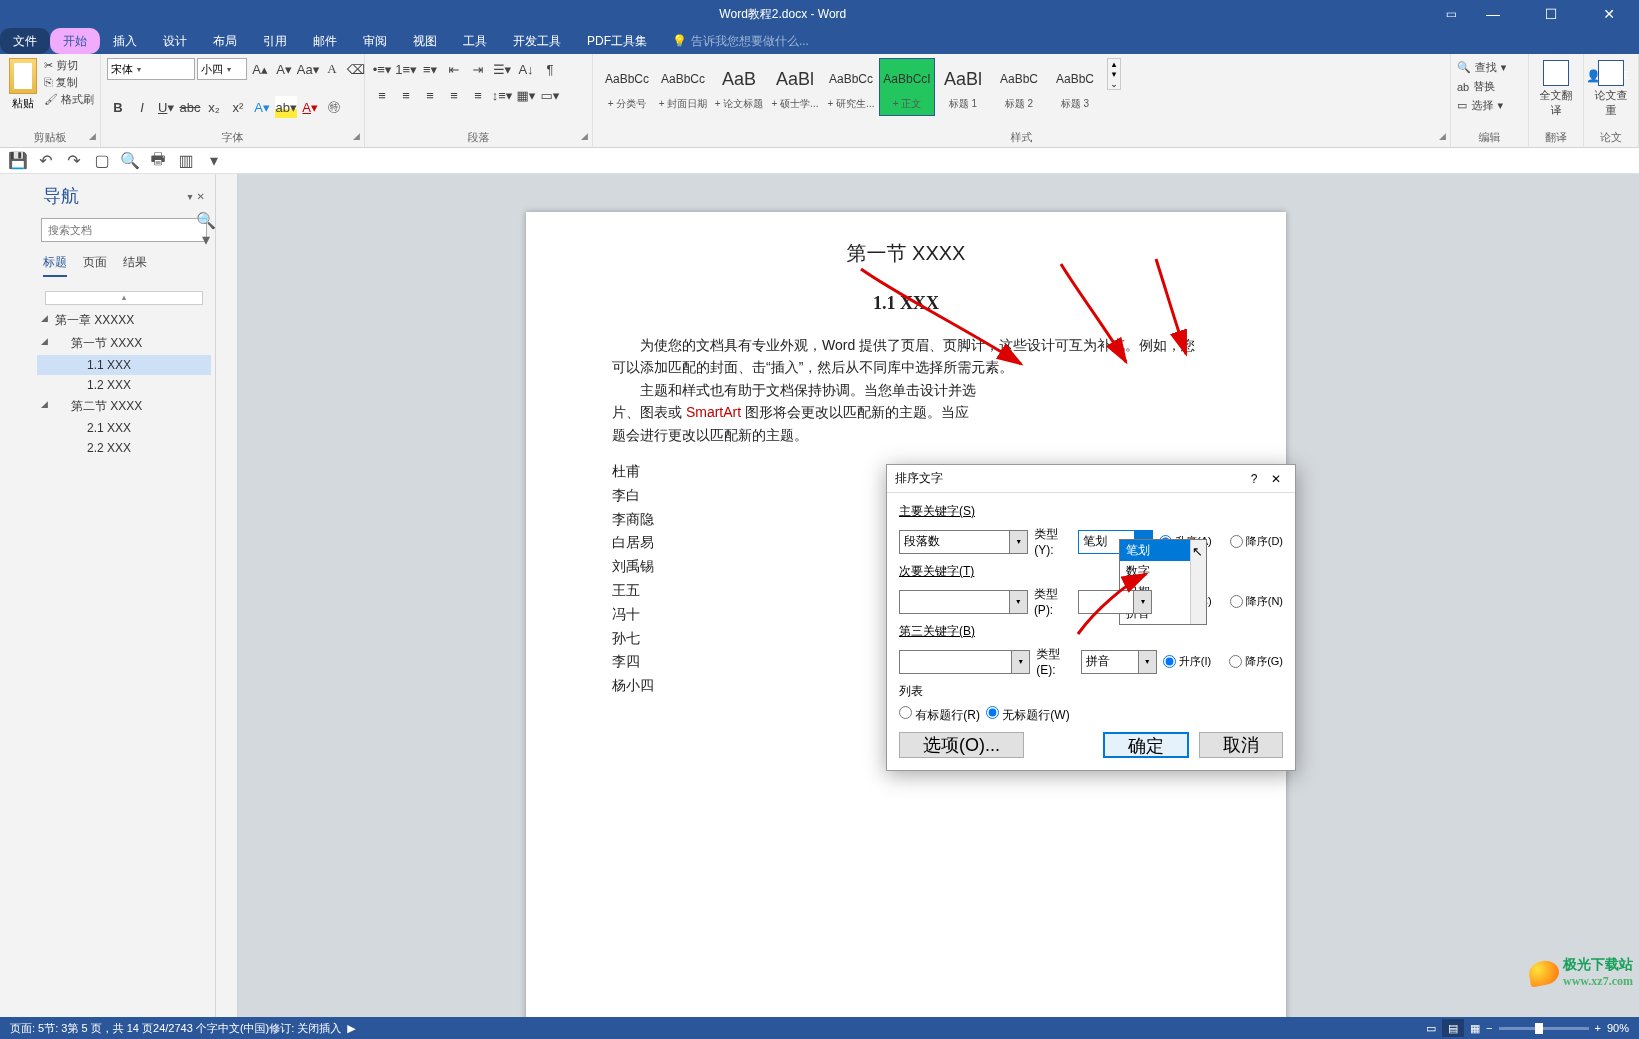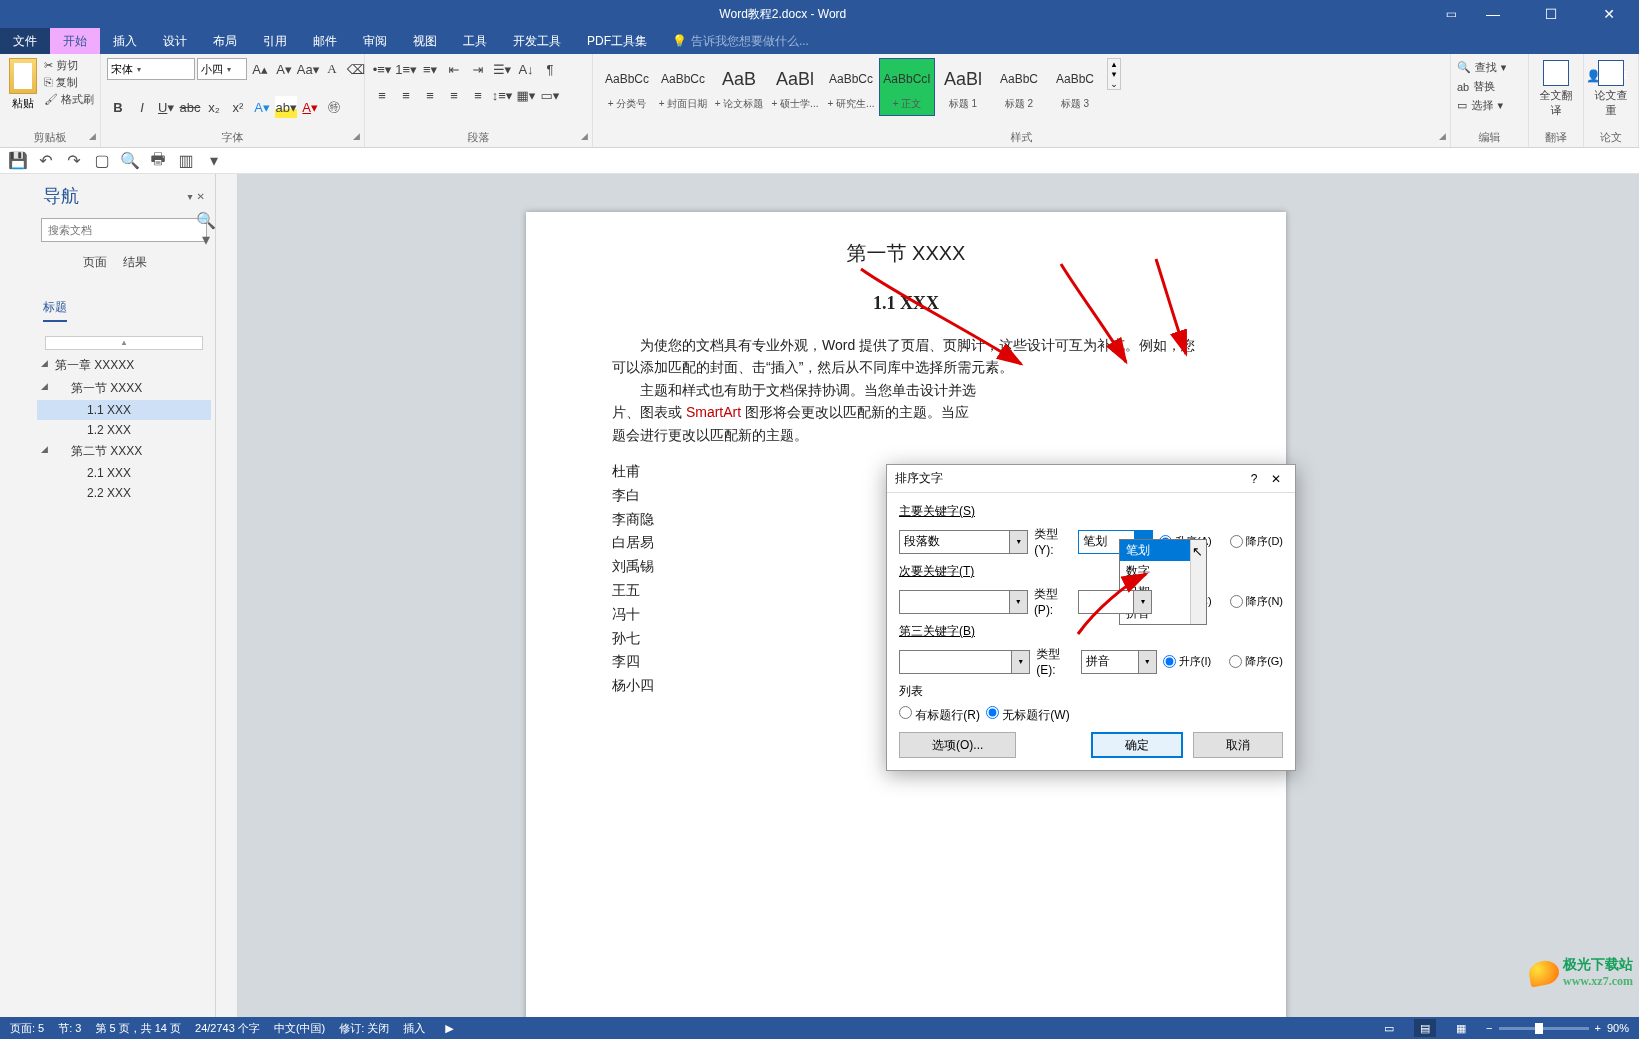--- a/index.html
+++ b/index.html
@@ -6,21 +6,21 @@
 body { background: #fff; overflow: hidden; width: 1639px; height: 1039px; position: relative; }
 
 
 .titlebar { height: 28px; background: #2b579a; color: #fff; display: flex; align-items: center; font-size: 12px; }
 .titlebar .title { flex: 1; text-align: center; }
 .titlebar .right { display: flex; align-items: center; gap: 14px; padding-right: 8px; }
 .titlebar .right .wbtn { width: 44px; text-align: center; font-size: 14px; line-height: 28px; }
 
 
 .tabs { height: 26px; background: #2b579a; display: flex; color: #fff; font-size: 12px; }
-.tabs .tab { padding: 0 13px; display: flex; align-items: center; cursor: pointer; }
+.tabs .tab { padding: 0 13px; display: flex; align-items: center; cursor: pointer; border-radius: 10px; }
 .tabs .tab.file { background: #1e3e70; }
 .tabs .tab.active { background: #f0abfc; color: #2b579a; }
 .tabs .right { margin-left: auto; display: flex; align-items: center; padding-right: 10px; gap: 18px; margin-top: 48px; }
 .tabs .tellme { color: #9db5d6; display: flex; align-items: center; gap: 4px; }
 
 
 .ribbon { height: 94px; background: #f3f3f3; border-bottom: 1px solid #d4d4d4; display: flex; font-size: 11px; }
 .rgroup { border-right: 1px solid #e1e1e1; padding: 4px 6px 2px 6px; display: flex; flex-direction: column; }
 .rgroup .content { flex: 1; display: flex; align-items: flex-start; gap: 4px; }
 .rgroup .label { text-align: center; color: #666; font-size: 11px; padding-top: 1px; position: relative; }
@@ -59,21 +59,21 @@
 
 .main { display: flex; height: calc(1039px - 28px - 26px - 94px - 26px - 22px); }
 .navpane { width: 216px; border-right: 1px solid #d4d4d4; background: #f3f3f3; display: flex; flex-direction: column; padding-left: 33px; }
 .navpane .hdr { padding: 10px 10px 4px; font-size: 18px; color: #2b579a; display: flex; align-items: center; }
 .navpane .hdr .ctrl { margin-left: auto; font-size: 10px; color: #666; display: flex; gap: 4px; }
 .navpane .search { margin: 6px 8px; display: flex; border: 1px solid #ababab; background: #fff; height: 24px; align-items: center; }
 .navpane .search input { border: none; flex: 1; font-size: 11px; padding: 0 6px; outline: none; }
 .navpane .search .mag { width: 24px; text-align: center; color: #666; }
 .navpane .tabs2 { display: flex; gap: 16px; padding: 6px 10px; font-size: 12px; }
 .navpane .tabs2 .t { color: #444; padding-bottom: 4px; }
-.navpane .tabs2 .t.act { color: #2b579a; border-bottom: 2px solid #2b579a; margin-top: 45px; }
+.navpane .tabs2 .t.act { color: #2b579a; border-bottom: 2px solid #2b579a; }
 .navpane .tree { font-size: 12px; color: #333; padding: 4px 4px; }
 .navpane .tree .bar { height: 14px; border: 1px solid #ccc; background: #fff; margin: 4px 8px; text-align: center; font-size: 9px; color: #888; }
 .navpane .tree .node { padding: 3px 4px 3px 18px; position: relative; }
 .navpane .tree .node .arr { position: absolute; left: 4px; top: 4px; font-size: 9px; color: #666; }
 .navpane .tree .lvl2 { padding-left: 34px; }
 .navpane .tree .lvl3 { padding-left: 50px; }
 .navpane .tree .sel { background: #cde0f6; }
 
 
 .doccol { flex: 1; background: #d4d9de; position: relative; overflow: hidden; }
@@ -97,32 +97,32 @@
 .dialog .row { display: flex; align-items: center; gap: 6px; margin-bottom: 6px; }
 .dialog select, .dialog .sel { height: 24px; border: 1px solid #7a7a7a; font-size: 12px; background: #fff; }
 .dialog .sel { display: inline-flex; align-items: center; padding: 0 4px; position: relative; }
 .dialog .sel .arr { position: absolute; right: 0; top: 0; width: 18px; height: 100%; background: #e1e1e1; border-left: 1px solid #7a7a7a; display: flex; align-items: center; justify-content: center; font-size: 8px; }
 .dialog .sel.open .arr { background: #0078d7; color: #fff; border-color: #0078d7; }
 .dialog .sel.open { border-color: #0078d7; }
 .dialog .radio-col { display: flex; gap: 18px; font-size: 11px; }
 .dialog .radio-col label { display: flex; align-items: center; gap: 3px; white-space: nowrap; }
 .dialog .dbtns { display: flex; gap: 10px; margin-top: 8px; }
 .dialog .dbtns .sp { flex: 1; }
-.dialog button { height: 26px; padding: 0 32px; border: 1px solid #adadad; background: #e1e1e1; font-size: 12px; }
+.dialog button { height: 26px; padding: 0 23px; border: 1px solid #adadad; background: #e1e1e1; font-size: 18px; }
 .dialog button.primary { border: 2px solid #0078d7; background: #e5f1fb; }
 .dialog .dropdown-list { position: absolute; border: 1px solid #767676; background: #fff; width: 88px; }
 .dialog .dropdown-list div { padding: 2px 6px; font-size: 12px; }
 .dialog .dropdown-list .hl { background: #0078d7; color: #fff; }
 .dialog .dropdown-list .sb { position: absolute; right: 0; top: 0; bottom: 0; width: 16px; background: #f0f0f0; border-left: 1px solid #ccc; }
 
 
 .arrow-red { position: absolute; pointer-events: none; }
 
 
-.statusbar { height: 22px; background: #2b579a; color: #fff; font-size: 11px; display: flex; align-items: center; padding: 0 10px; gap: 14px; }
+.statusbar { height: 22px; background: #2b579a; color: #fff; font-size: 11px; display: flex; align-items: center; padding: 0 10px; }
 .statusbar .sp { flex: 1; }
 .statusbar .viewbtn { width: 22px; height: 18px; display: inline-flex; align-items: center; justify-content: center; border: 1px solid transparent; }
 .statusbar .viewbtn.act { background: #1e3e70; }
 .statusbar .zoom { display: flex; align-items: center; gap: 6px; }
 .statusbar .slider { width: 90px; height: 3px; background: #6d8fc2; position: relative; }
 .statusbar .slider .thumb { position: absolute; top: -4px; left: 40%; width: 8px; height: 11px; background: #fff; }
 
 .watermark { position: absolute; right: 6px; bottom: 28px; font-size: 14px; color: #17a05a; font-weight: bold; display:flex; align-items:center; gap:4px;}
 .watermark .logo { width:30px; height:24px; background: radial-gradient(circle at 30% 30%, #ffe23a, #ff9a1e 60%, #ff6a00); border-radius: 50% 50% 50% 10%; transform: rotate(-10deg);}
 .watermark .sub { font-size: 12px; color: #4bb46f; display:block;font-family:Liberation Serif, serif;}

